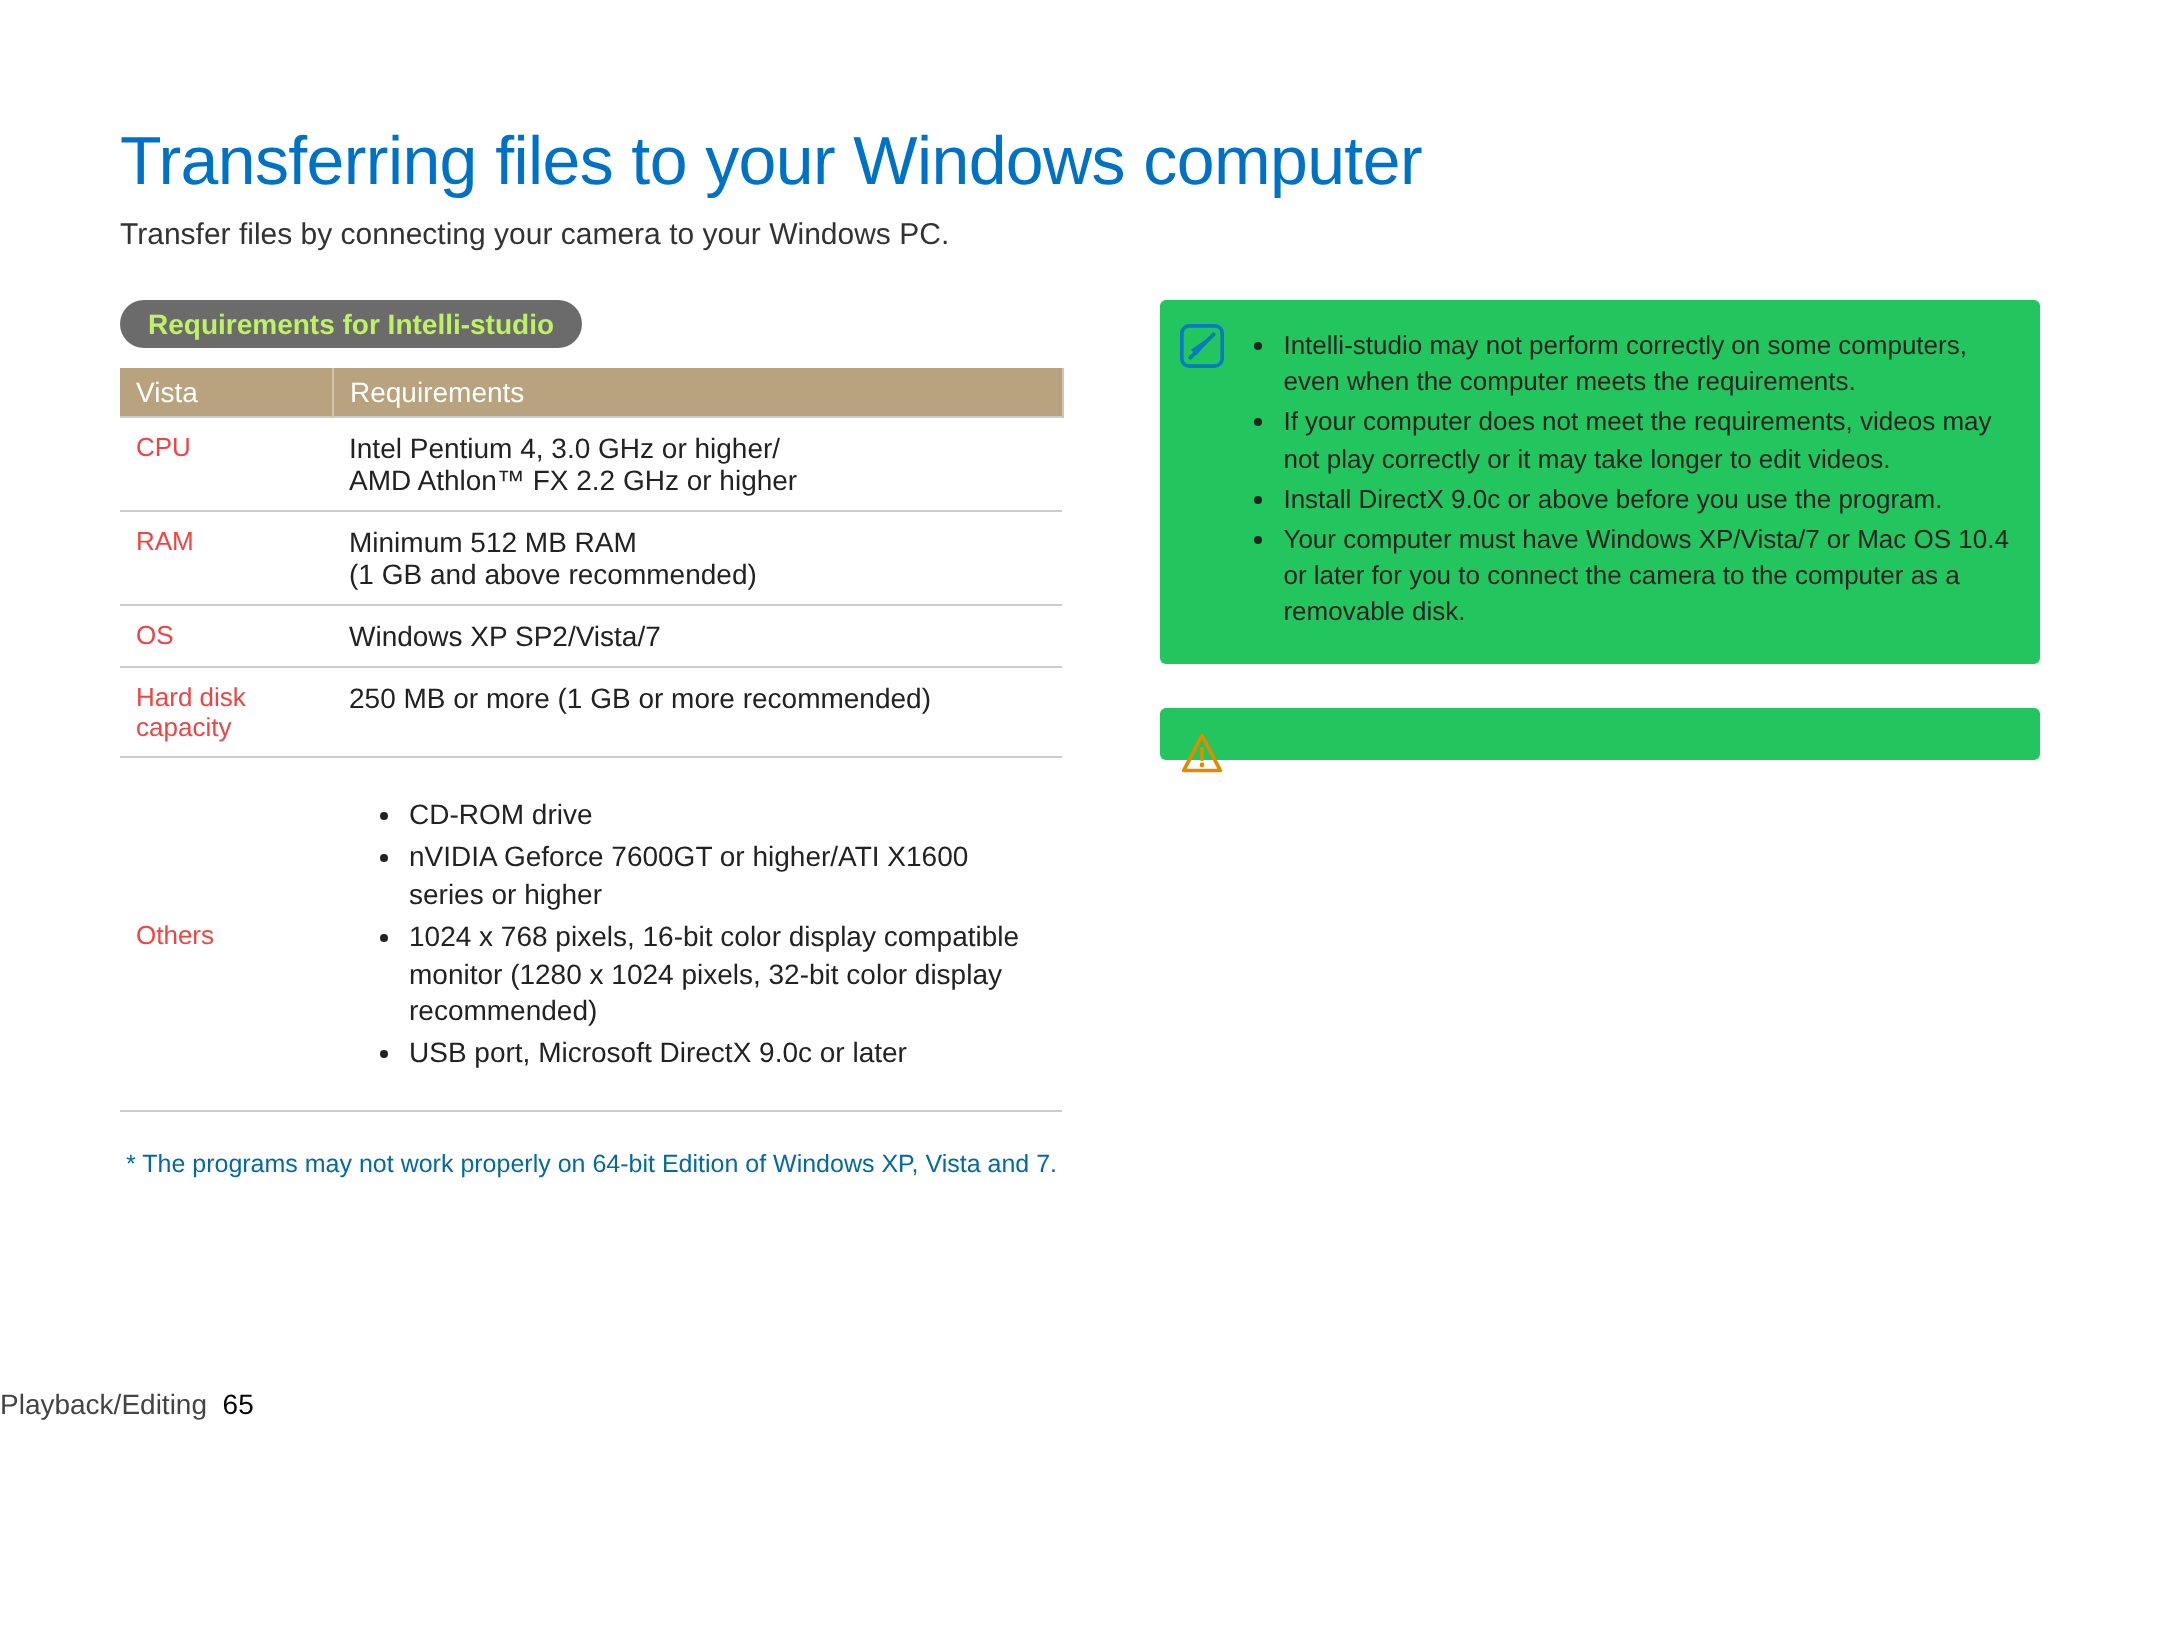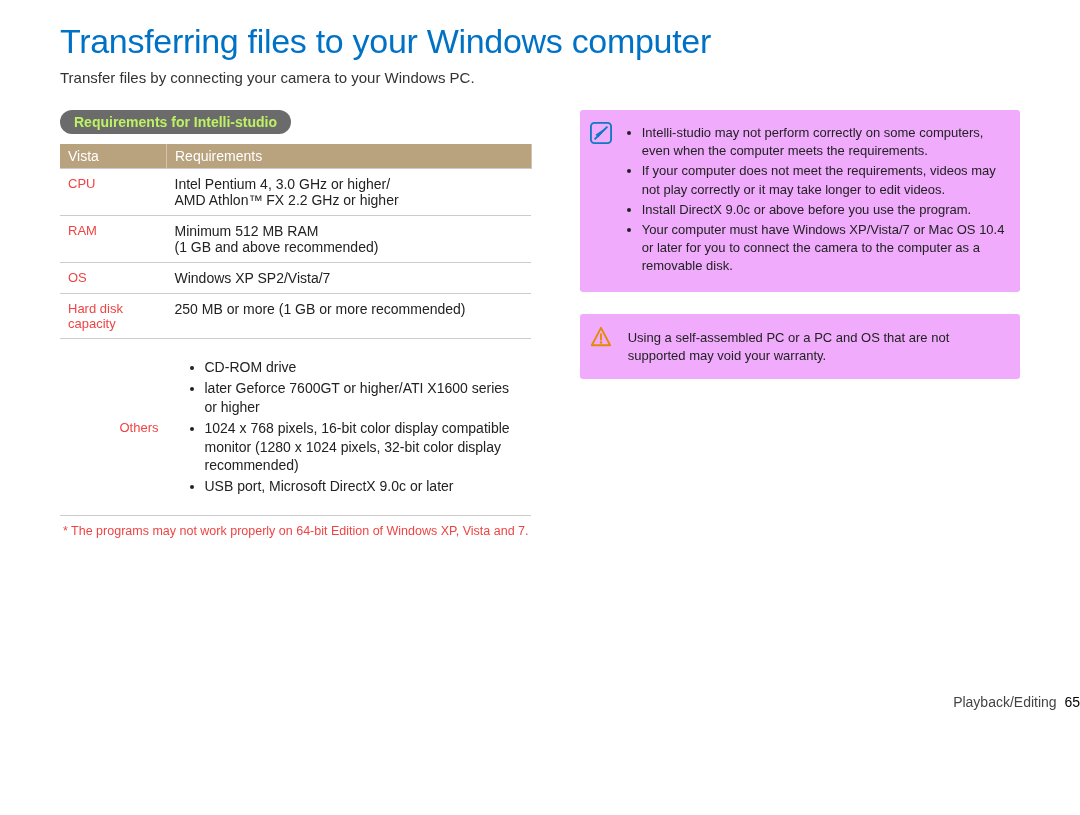--- a/index.html
+++ b/index.html
@@ -6,21 +6,21 @@
     margin: 0;
     padding: 0;
     font-family: Arial, Helvetica, sans-serif;
     background: #fff;
     color: #222;
   }
   .page {
     width: 1080px;
     height: 732px;
     box-sizing: border-box;
-    padding: 22px 60px 0 60px;
+    padding: 62px 60px 0 60px;
     position: relative;
   }
   h1.title {
     margin: 0 0 8px 0;
     font-size: 34px;
     font-weight: 400;
     color: #0072C6;
     letter-spacing: -0.3px;
   }
   .subtitle {
@@ -76,30 +76,30 @@
   }
   ul.dot {
     margin: 12px;
     padding-left: 18px;
   }
   ul.dot li {
     margin: 2px 0;
     line-height: 1.35;
   }
   .footnote {
-    margin-top: 8px;
+    margin-top: 19px;
     font-size: 12.5px;
-    color: #ef4444;
+    color: #0369a1;
     padding-left: 10px;
     text-indent: -7px;
   }
 
   
   .notebox {
-    background: #f0abfc;
+    background: #22c55e;
     border-radius: 3px;
     padding: 12px 14px 14px 48px;
     font-size: 13px;
     line-height: 1.4;
     position: relative;
   }
   .notebox + .notebox { margin-top: 22px; }
   .notebox .icon {
     position: absolute;
     left: 10px;
@@ -114,21 +114,21 @@
   ul.note-list li {
     margin: 2px 0;
   }
   .warnbox .body { padding-top: 3px; }
 
   
   .footer {
     position: absolute;
     bottom: 22px;
     left: 0; right: 0;
-    text-align: right;
+    text-align: left;
     font-size: 14px;
     color: #444;
   }
   .footer .pg { color: #000; }
 </style>
 </head>
 <body>
 
 <div class="page">
 
@@ -174,25 +174,25 @@
           </tr>
 
           <tr>
             <td class="item">Hard disk capacity</td>
             <td>
               <span>250 MB or more (1 GB or more recommended)</span>
             </td>
           </tr>
 
           <tr>
-            <td class="item" style="vertical-align:middle;text-align:right;">Others</td>
+            <td class="item" style="vertical-align:middle;">Others</td>
             <td>
               <ul class="dot">
                 <li>CD-ROM drive</li>
-                <li>later Geforce 7600GT or higher/ATI X1600 series or higher</li>
+                <li>nVIDIA Geforce 7600GT or higher/ATI X1600 series or higher</li>
                 <li>1024 x 768 pixels, 16-bit color display compatible monitor (1280 x 1024 pixels, 32-bit color display recommended)</li>
                 <li>USB port, Microsoft DirectX 9.0c or later</li>
               </ul>
             </td>
           </tr>
         </tbody>
       </table>
 
       <div class="footnote">* The programs may not work properly on 64-bit Edition of Windows XP, Vista and 7.</div>
     </div>
@@ -216,21 +216,20 @@
       </div>
 
       <div class="notebox warnbox">
         <span class="icon">
           <svg viewBox="0 0 24 24" width="22" height="22">
             <path d="M12 2 L22 21 L2 21 Z" fill="none" stroke="#e28a00" stroke-width="2" stroke-linejoin="round"></path>
             <line x1="12" y1="9" x2="12" y2="15" stroke="#e28a00" stroke-width="2" stroke-linecap="round"></line>
             <circle cx="12" cy="18" r="1.3" fill="#e28a00"></circle>
           </svg>
         </span>
-        <div class="body">Using a self-assembled PC or a PC and OS that are not supported may void your warranty.</div>
       </div>
 
     </div>
   </div>
 
   <div class="footer">
     <span>Playback/Editing</span>&nbsp;
     <span class="pg">65</span>
   </div>
 

